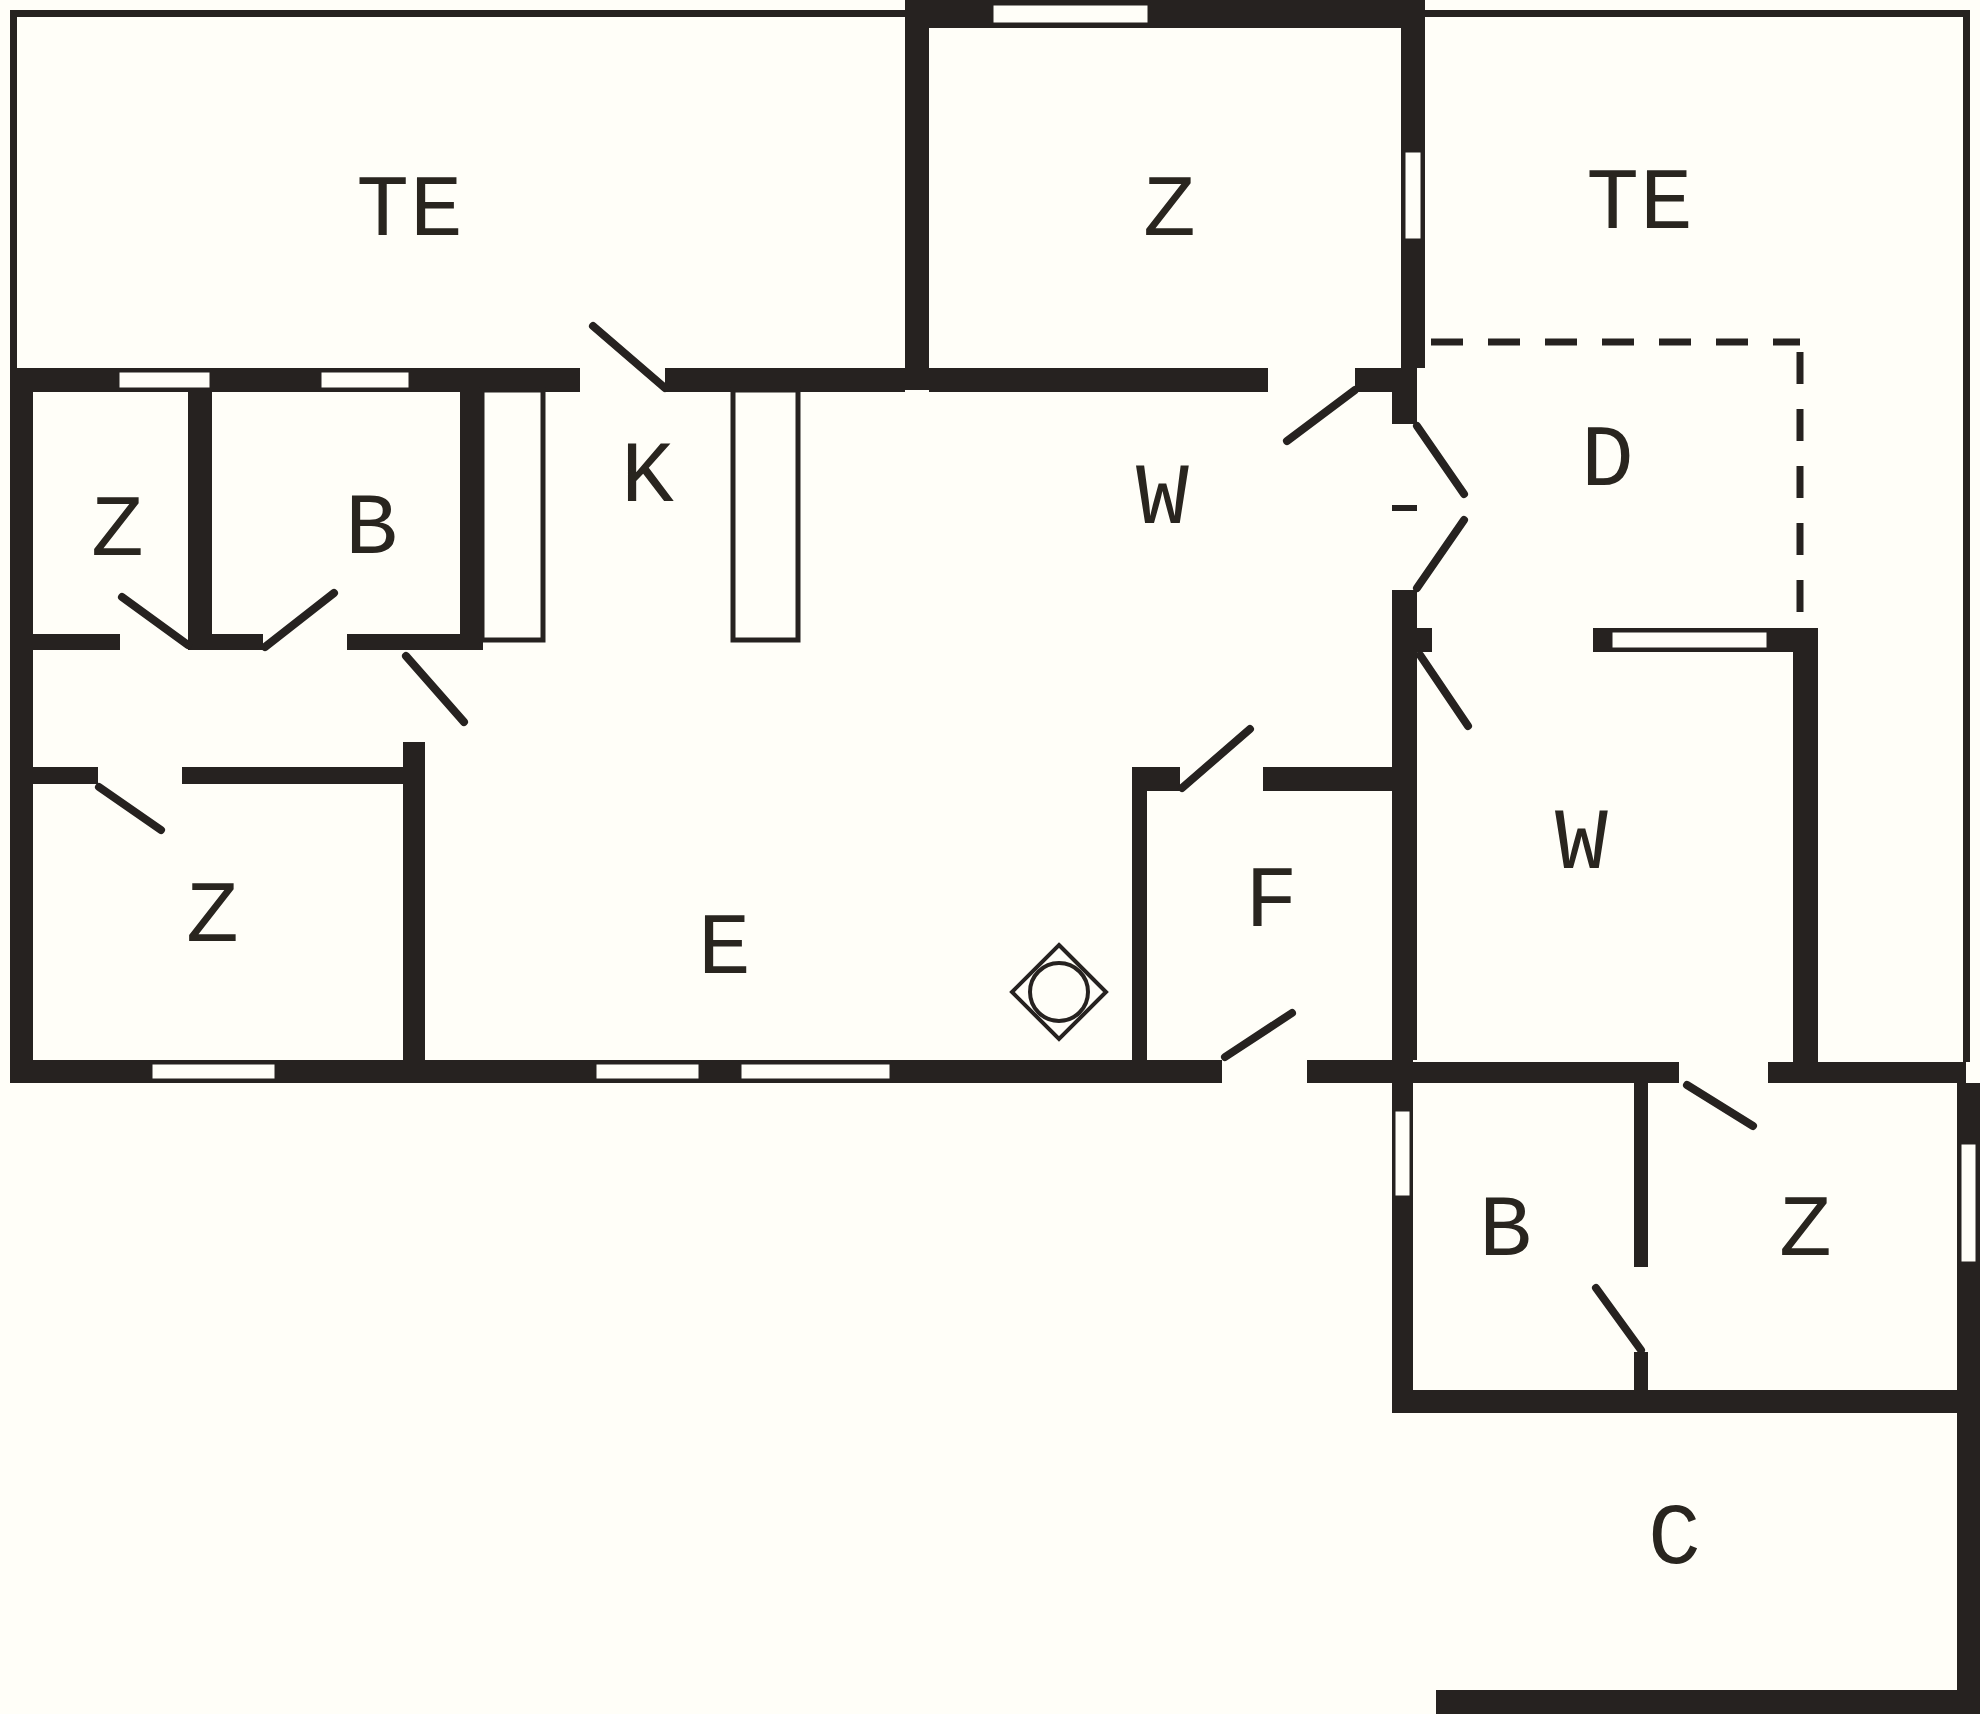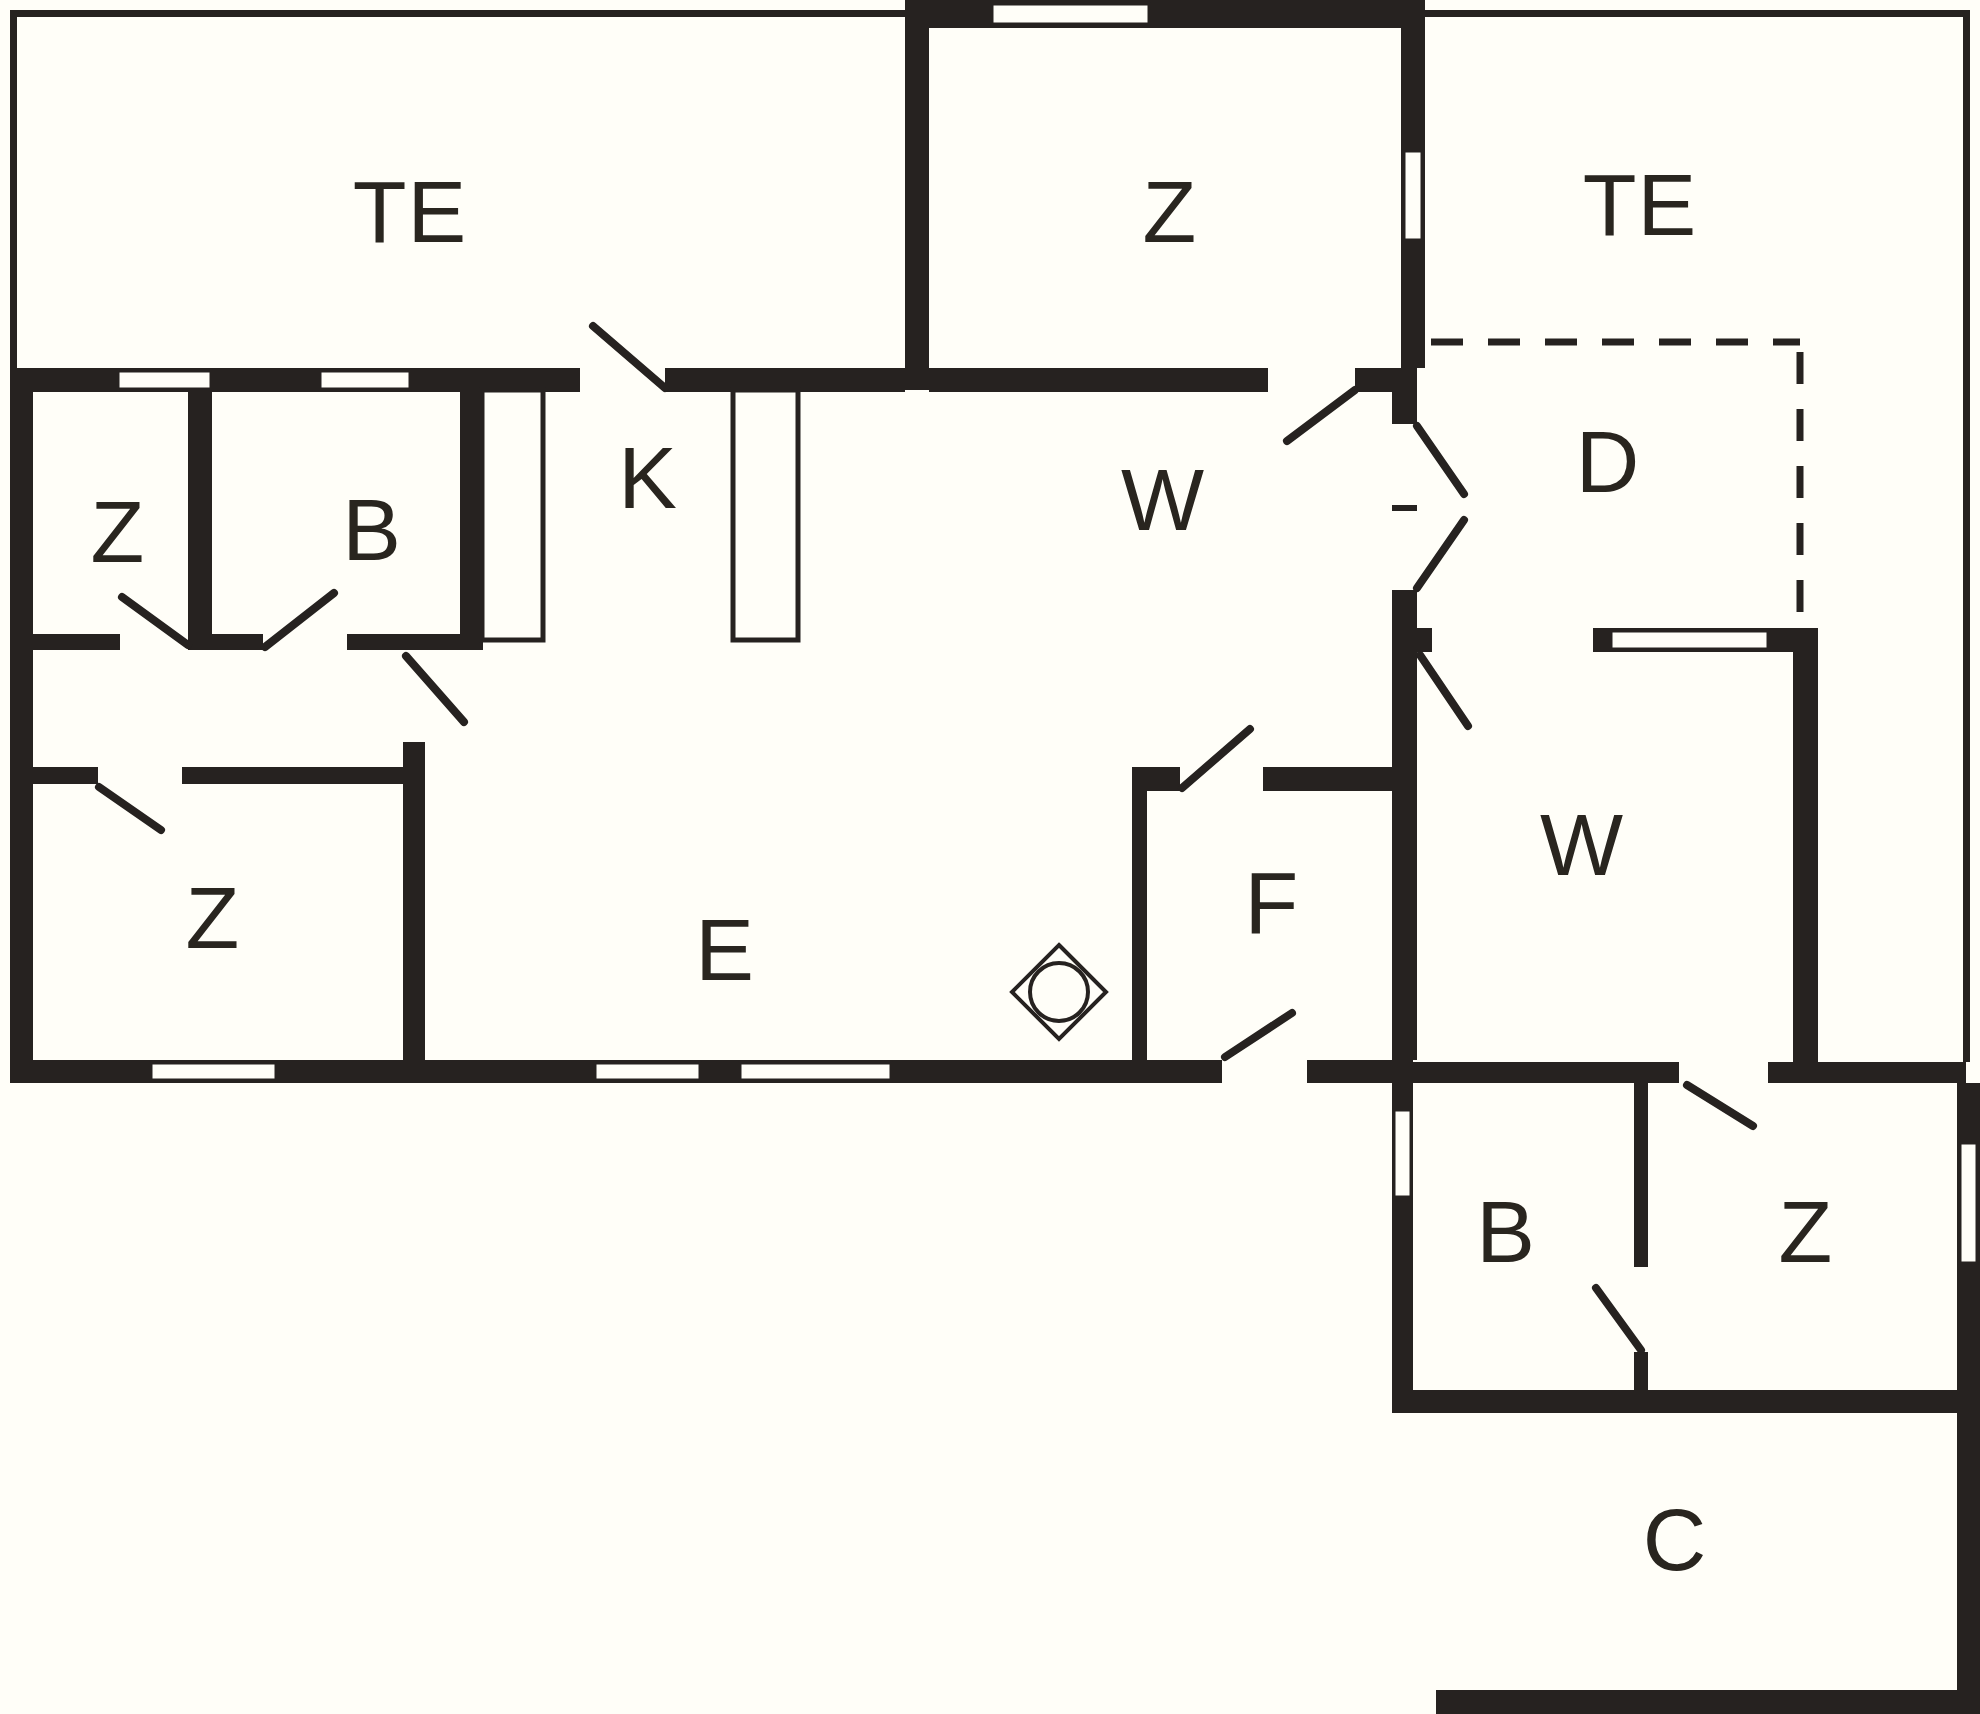--- a/index.html
+++ b/index.html
@@ -7,21 +7,21 @@
     position:relative;
     width:1980px;height:1714px;
     background:#fffef8;
     overflow:hidden;
     font-family:"Liberation Sans", sans-serif;
   }
   .plan-svg{position:absolute;left:0;top:0;width:100%;height:100%;}
   .room-label{
     position:absolute;
     transform:translate(-50%,-50%);
-    font-family:Liberation Sans, sans-serif;
+    font-family:Liberation Mono, monospace;
     font-size:88px;
     line-height:1;
     color:#29251f;
     letter-spacing:1px;
     white-space:nowrap;
     user-select:none;
   }
 </style>
 </head>
 <body>

